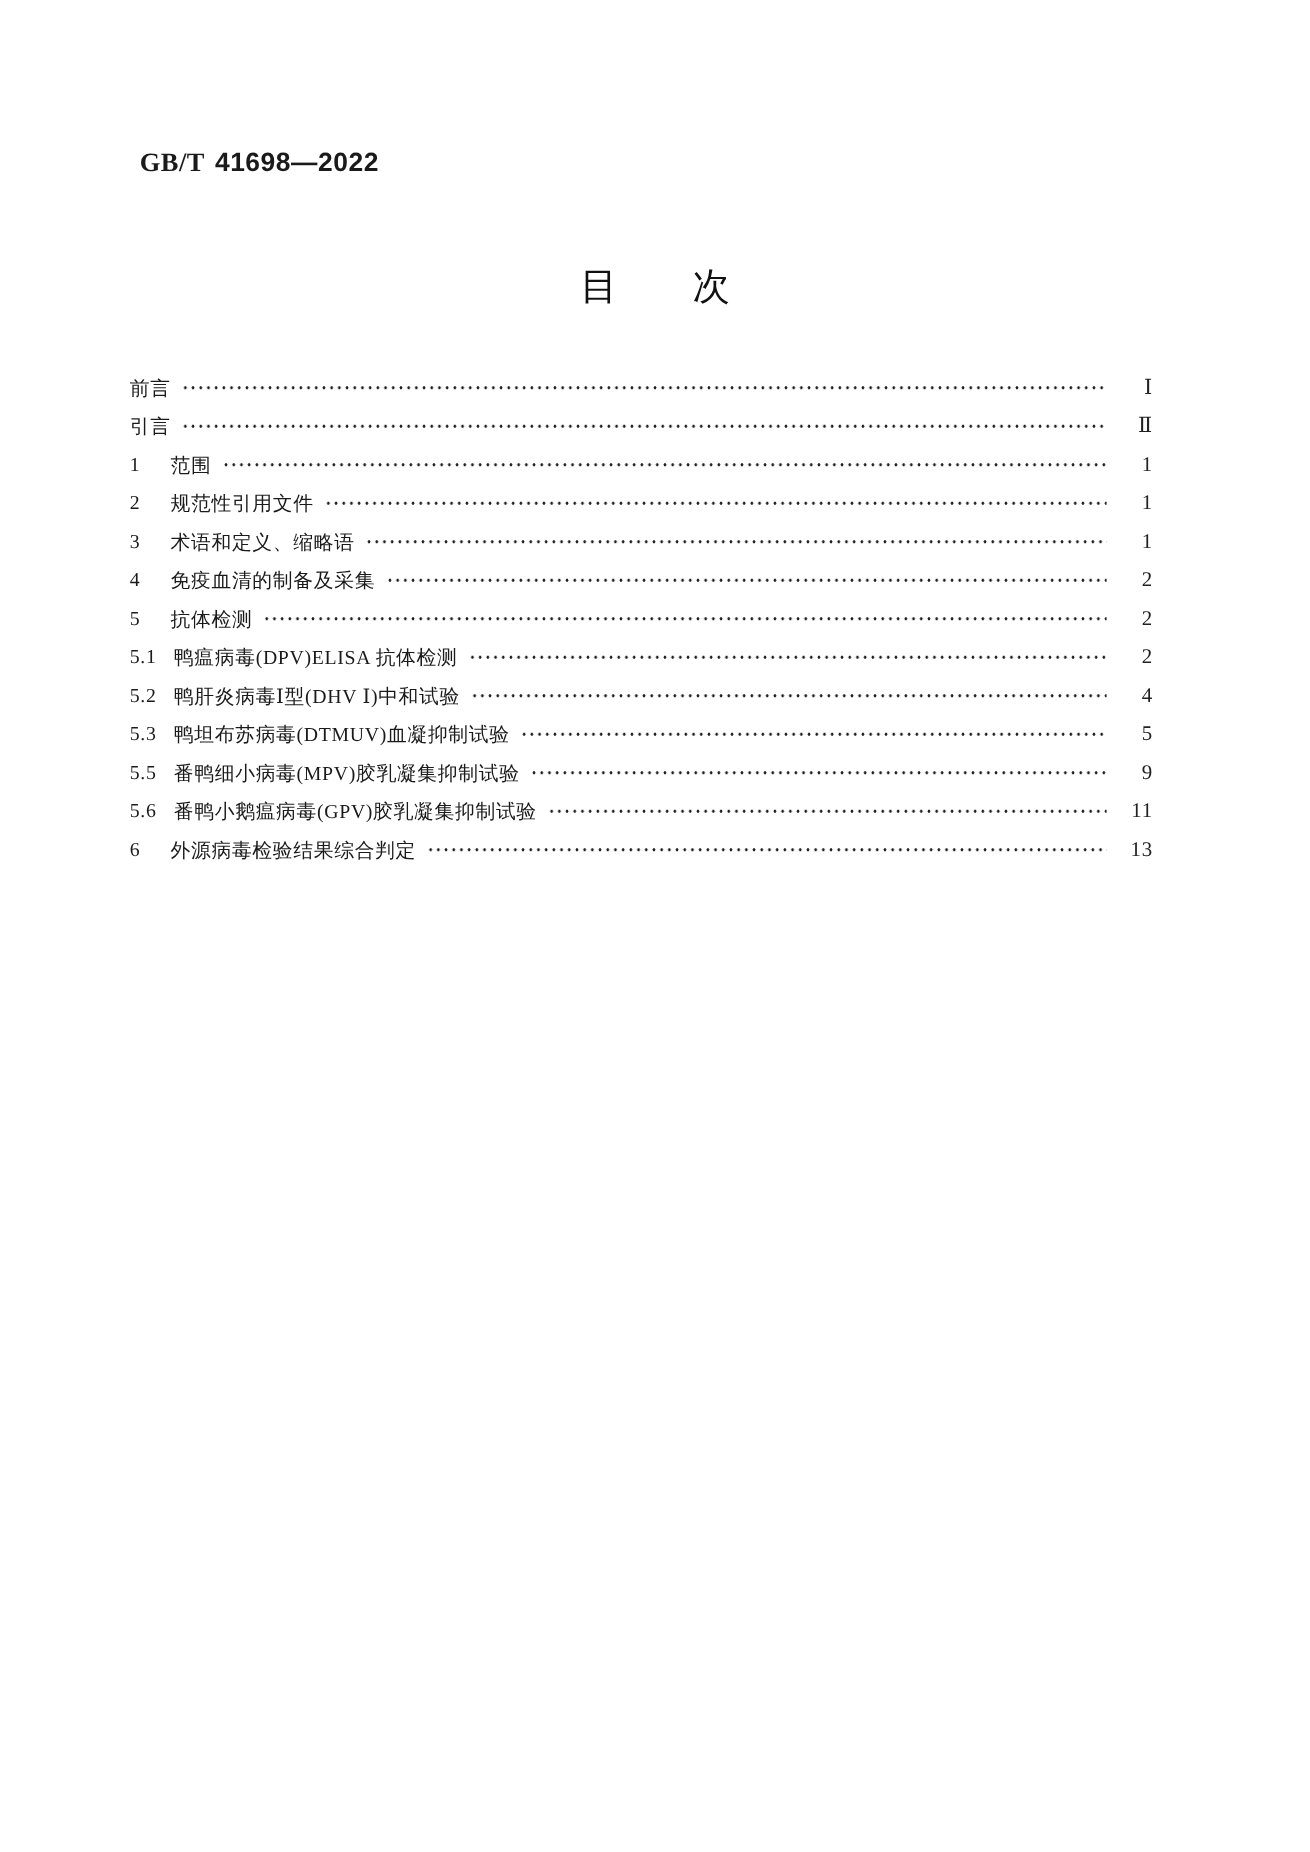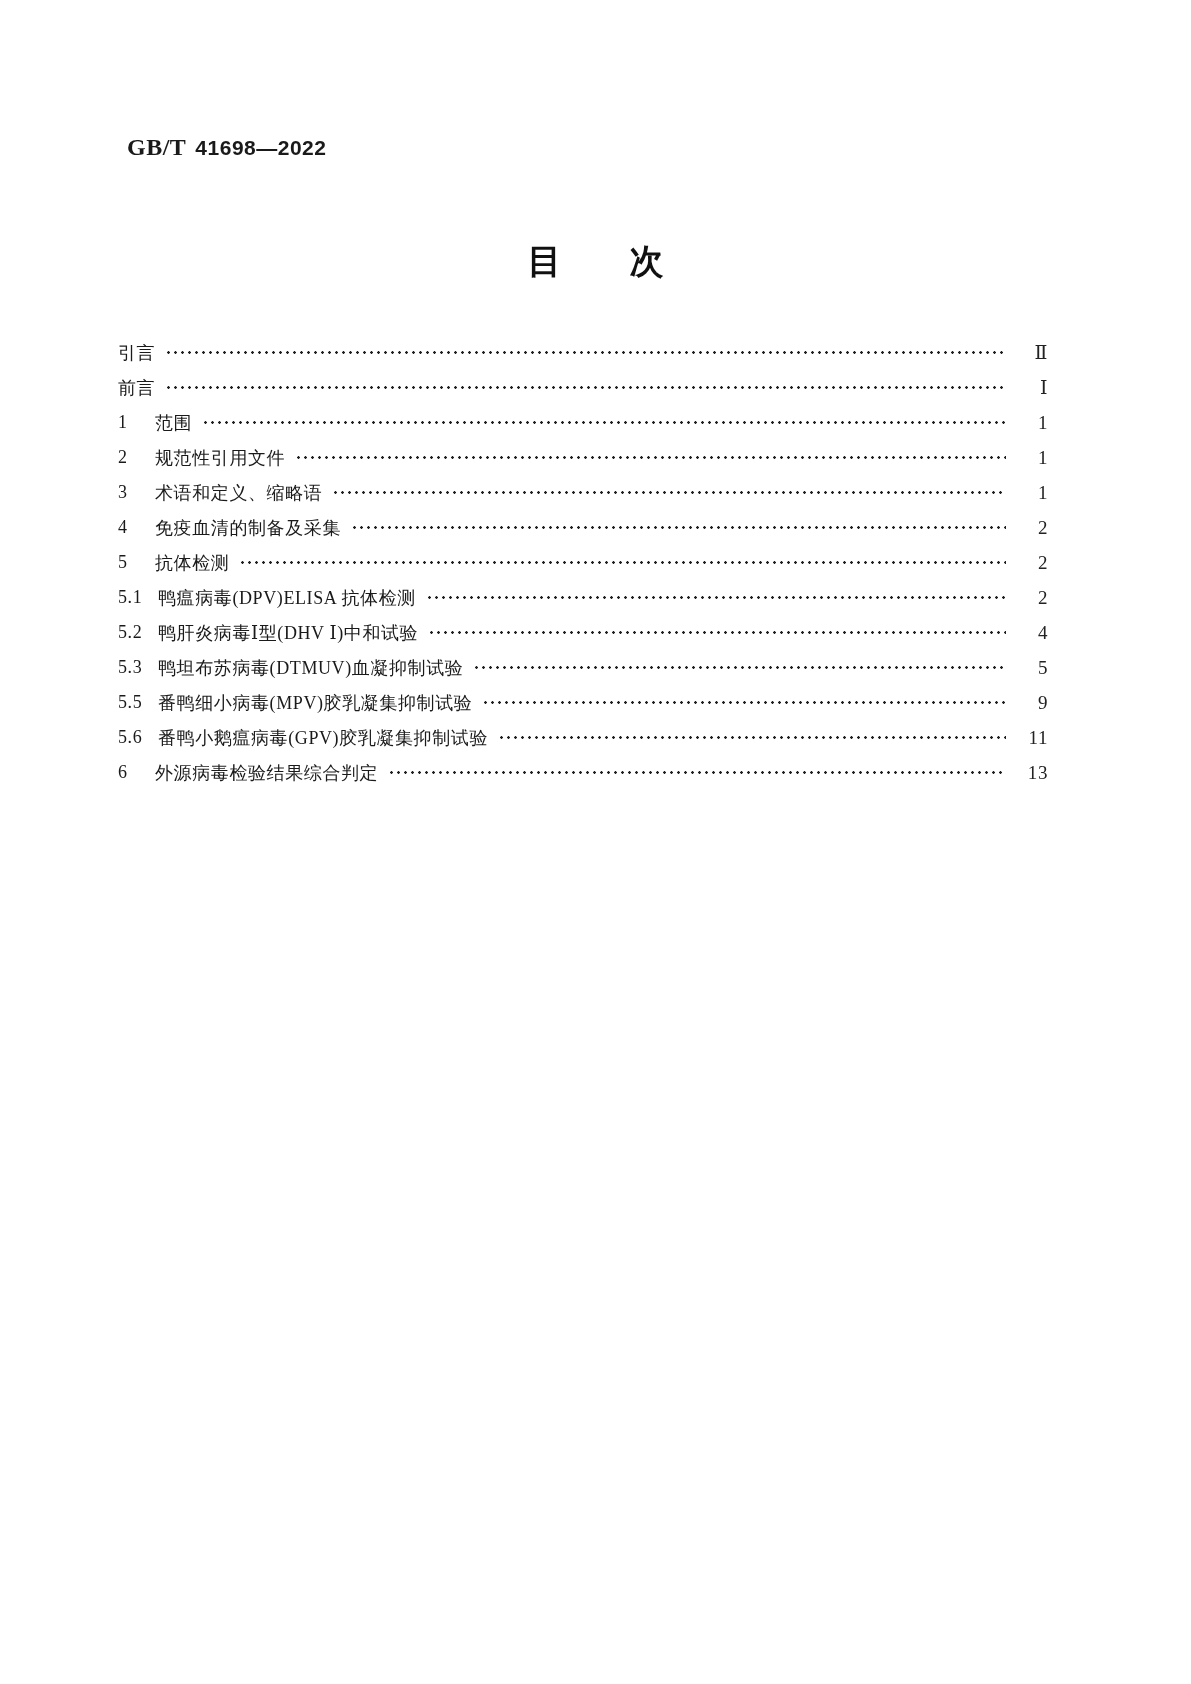--- a/index.html
+++ b/index.html
@@ -21,33 +21,33 @@
   }
   .doc-header .code-prefix {
     font-family: Liberation Serif, serif;
     font-weight: bold;
     font-size: 24px;
     letter-spacing: 0.5px;
   }
   .doc-header .code-number {
     font-family: "Liberation Sans", "DejaVu Sans", sans-serif;
     font-weight: bold;
-    font-size: 21px;
+    font-size: 24px;
     margin-left: 9px;
     letter-spacing: 0.5px;
   }
 
   .doc-title {
     position: absolute;
     left: 0;
     top: 243px;
     width: 100%;
     text-align: center;
     font-family: "Liberation Sans", "DejaVu Sans", sans-serif;
-    font-weight: bold;
+    font-weight: normal;
     font-size: 34px;
     line-height: 36px;
     color: #111;
     white-space: pre;
   }
 
   .toc {
     position: absolute;
     left: 118px;
     top: 335px;
@@ -88,30 +88,30 @@
 <div class="doc-header">
   <span class="code-prefix">GB/T</span><span class="code-number">41698—2022</span>
 </div>
 
 <div class="doc-title">目　　次</div>
 
 <div class="toc">
 
   <div class="toc-row l0">
 
-    <span class="label">引言</span>
+    <span class="label">前言</span>
     <span class="dots"></span>
-    <span class="page">Ⅱ</span>
+    <span class="page">Ⅰ</span>
   </div>
 
   <div class="toc-row l0">
 
-    <span class="label">前言</span>
+    <span class="label">引言</span>
     <span class="dots"></span>
-    <span class="page">Ⅰ</span>
+    <span class="page">Ⅱ</span>
   </div>
 
   <div class="toc-row l1">
     <span class="num">1</span>
     <span class="label">范围</span>
     <span class="dots"></span>
     <span class="page">1</span>
   </div>
 
   <div class="toc-row l1">

